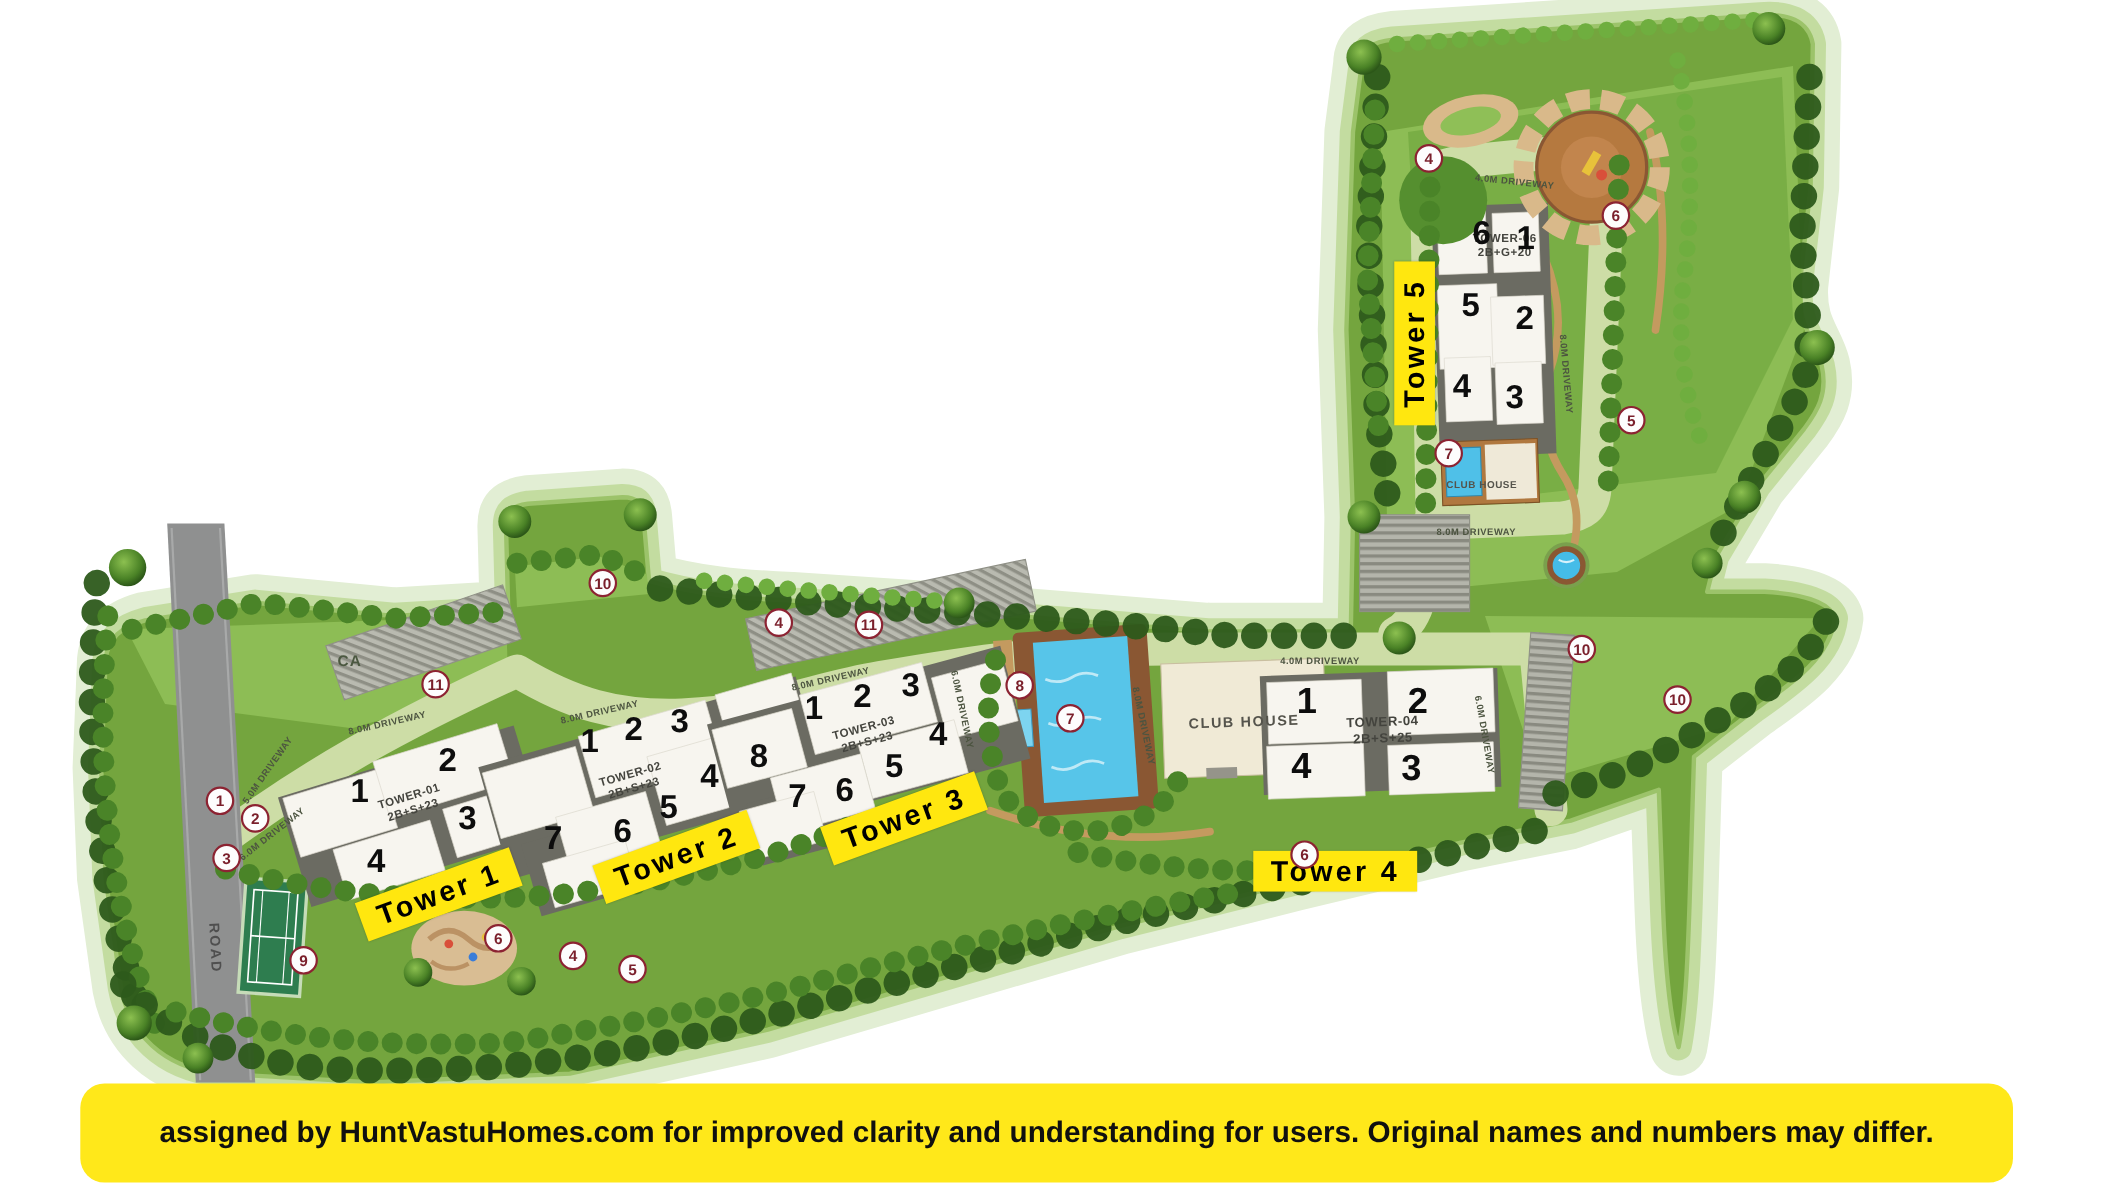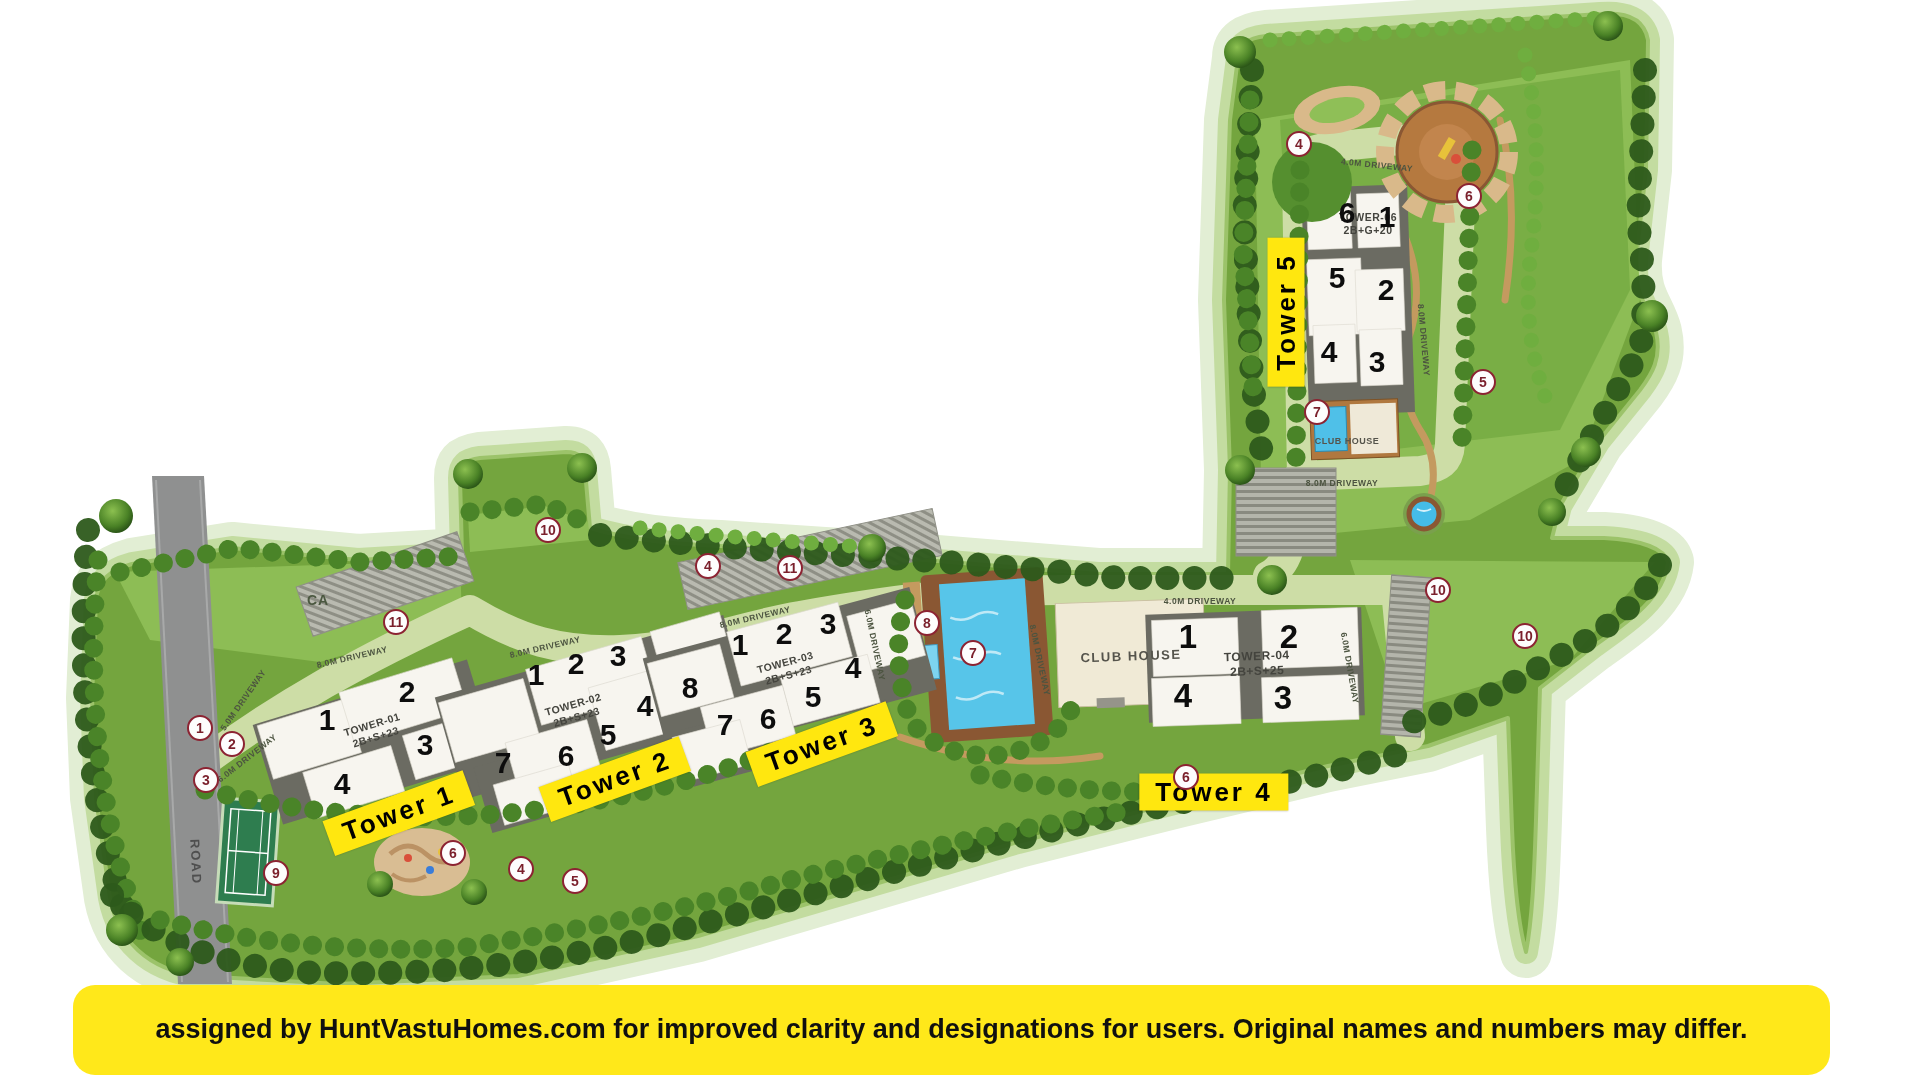--- a/index.html
+++ b/index.html
@@ -341,16 +341,16 @@
 <div class="ov marker" style="left:973px;top:653px;">7</div>
 <div class="ov marker" style="left:1186px;top:777px;">6</div>
 <div class="ov marker" style="left:1299px;top:144px;">4</div>
 <div class="ov marker" style="left:1469px;top:196px;">6</div>
 <div class="ov marker" style="left:1483px;top:382px;">5</div>
 <div class="ov marker" style="left:1317px;top:412px;">7</div>
 <div class="ov marker" style="left:1438px;top:590px;">10</div>
 <div class="ov marker" style="left:1525px;top:636px;">10</div>
 
 <div id="disclaimer">
-  <div>assigned by HuntVastuHomes.com for improved clarity and designations for users. Original names and numbers may differ.</div>
+  <div>assigned by HuntVastuHomes.com for improved clarity and understanding for users. Original names and numbers may differ.</div>
 </div>
 
 </div>
 
 </body></html>

